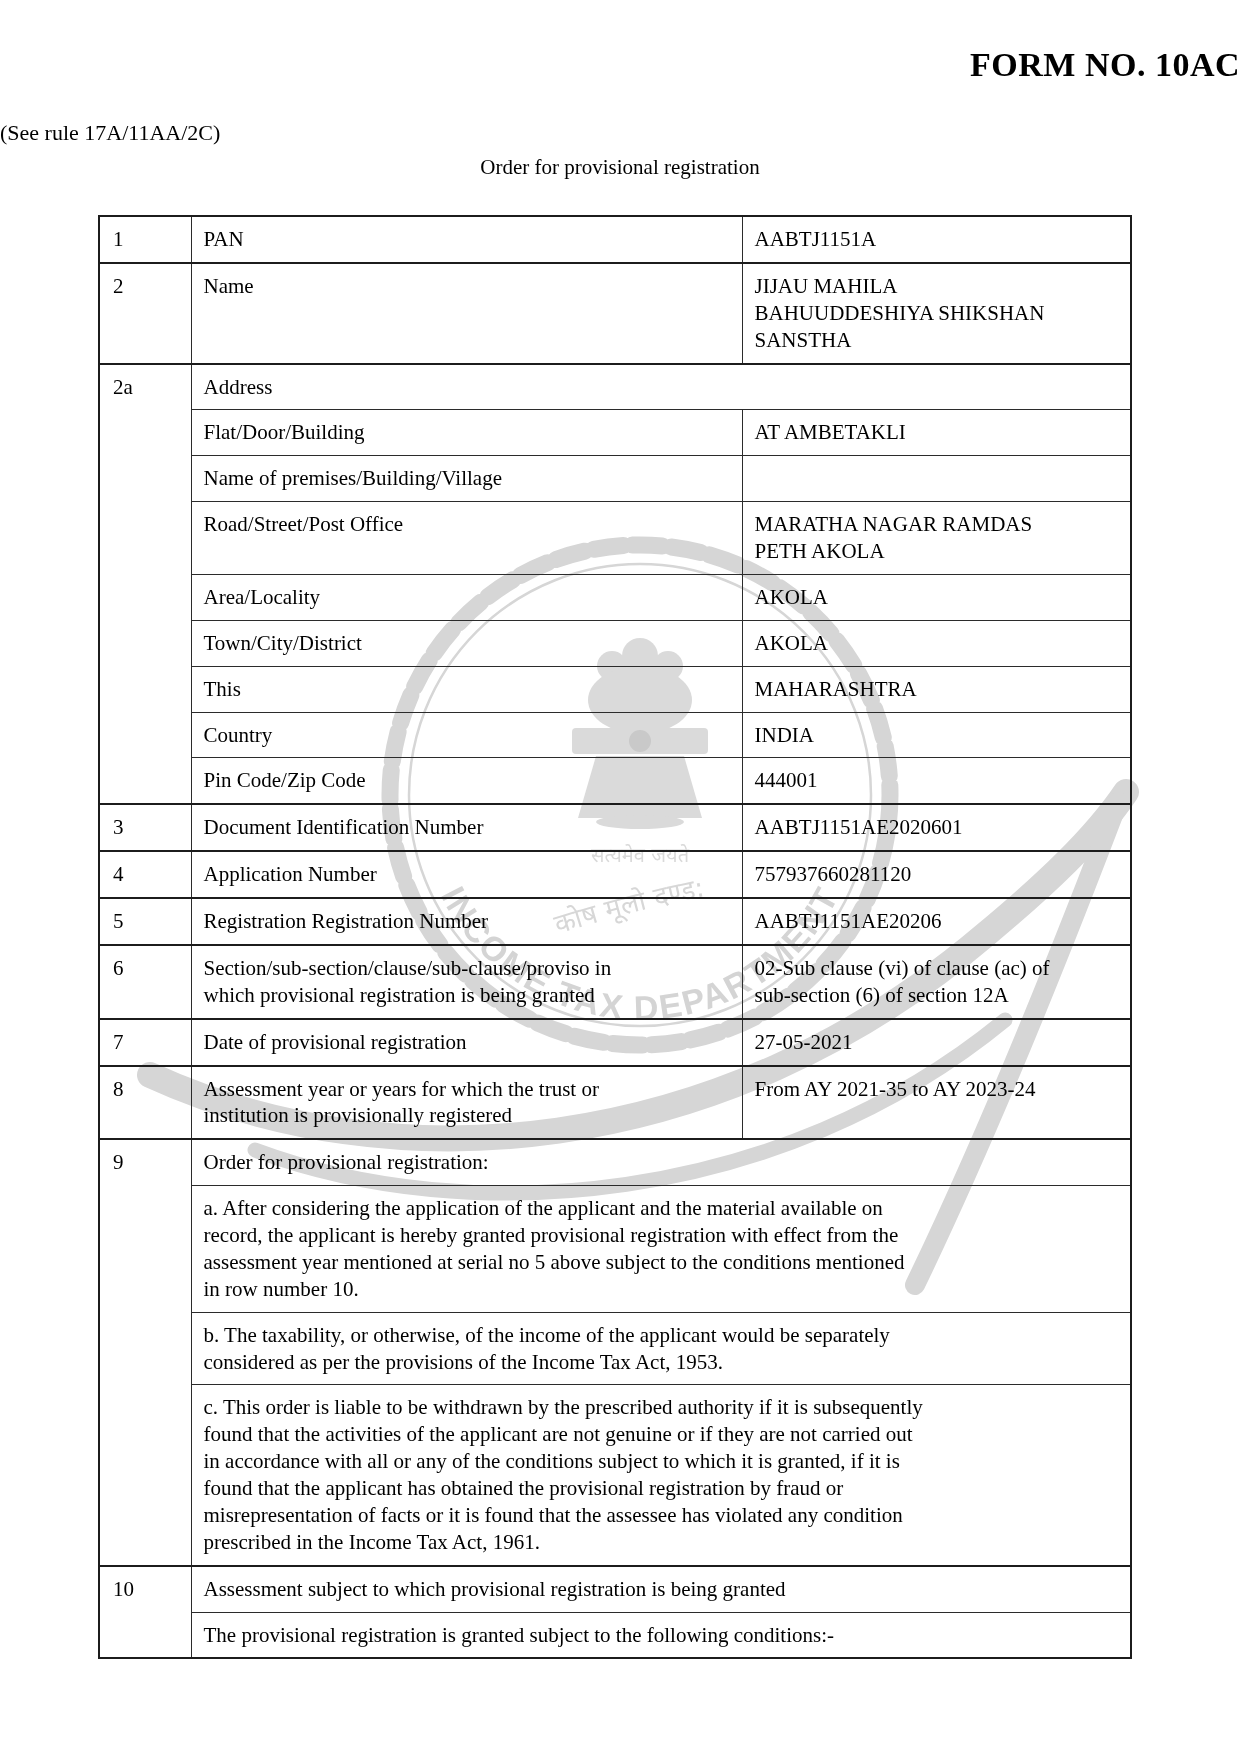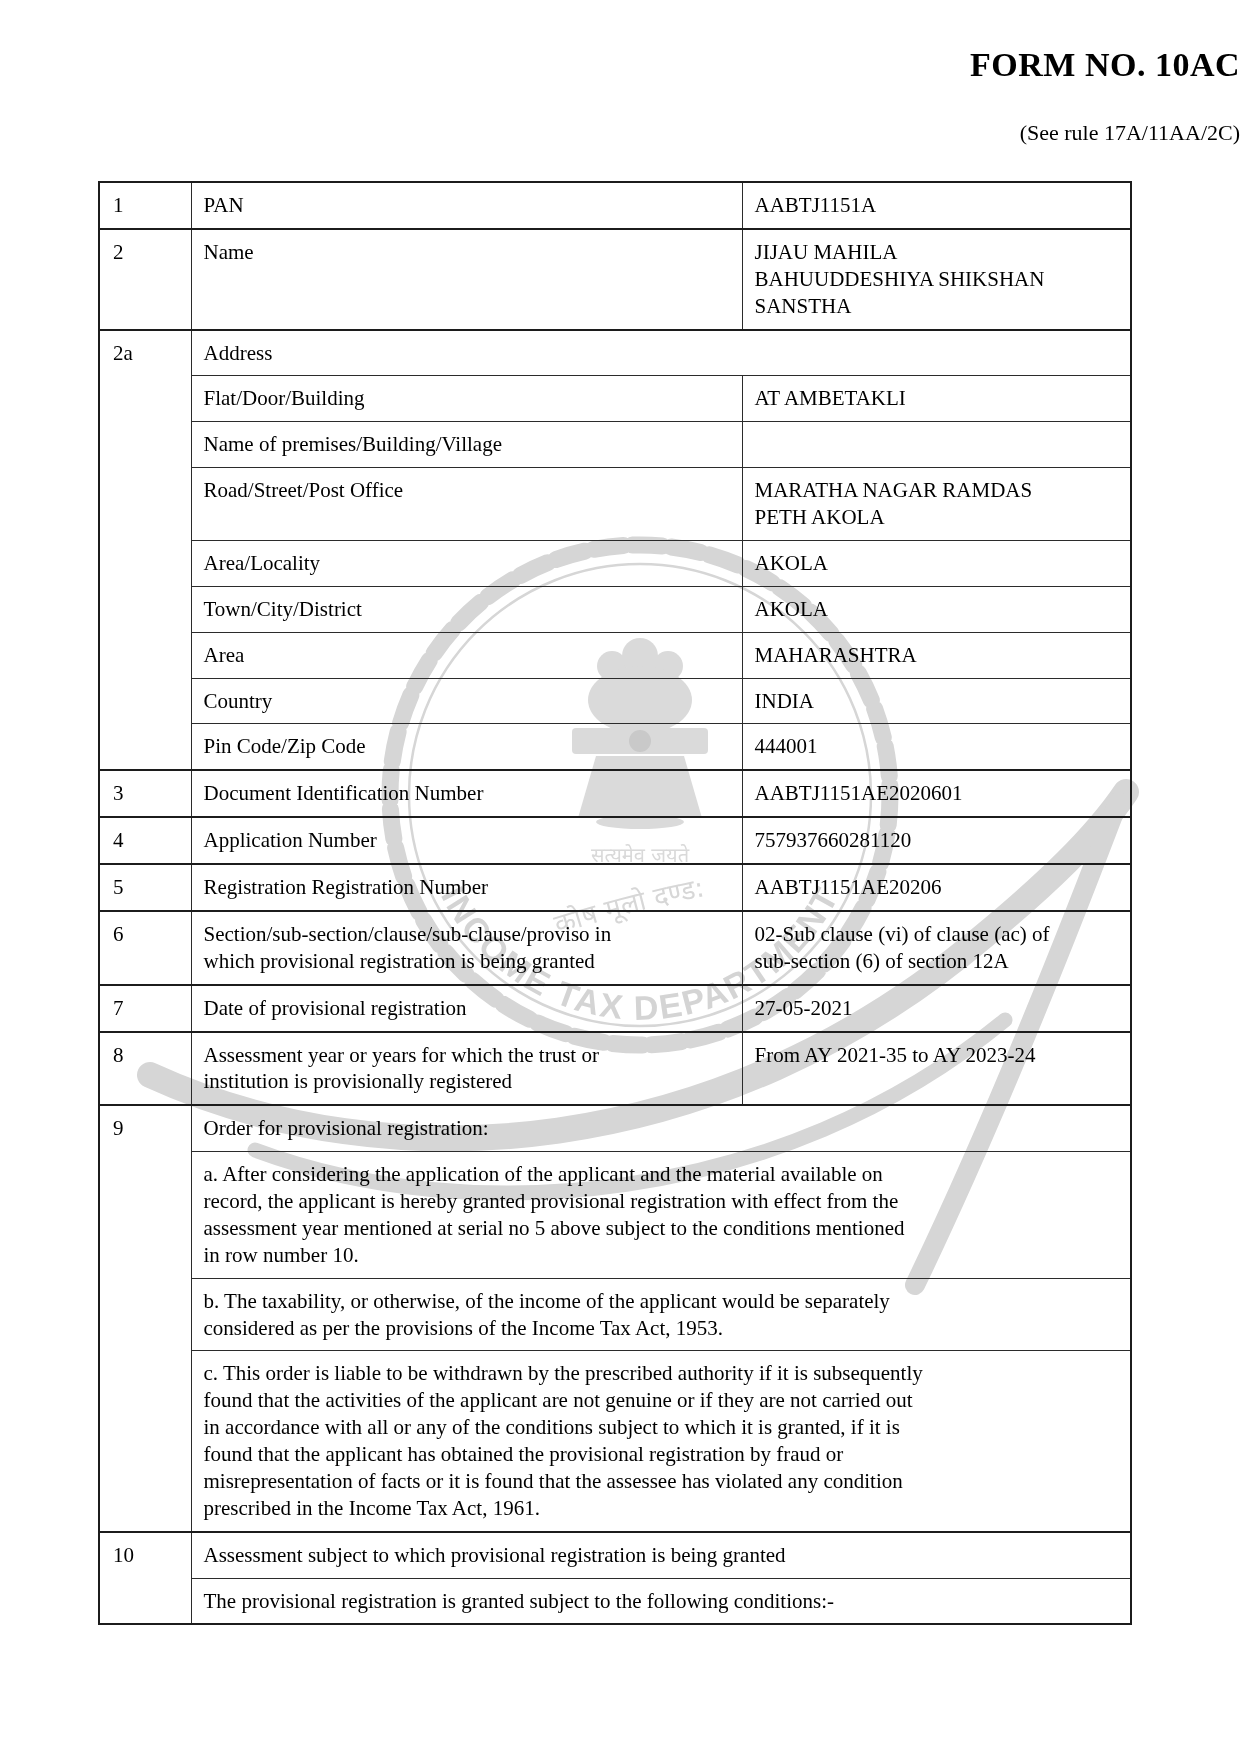--- a/index.html
+++ b/index.html
@@ -5,21 +5,21 @@
   html,body{margin:0;padding:0;}
   body{
     width:1240px;height:1755px;background:#ffffff;color:#000;
     font-family:"Liberation Serif","DejaVu Serif",serif;
     overflow:hidden;
   }
   .page{position:relative;width:1240px;height:1755px;background:#fff;}
   .watermark{position:absolute;left:0;top:0;width:1240px;height:1755px;z-index:0;pointer-events:none;}
   .content{position:relative;z-index:1;}
   .doc-title{margin:0;padding-top:46px;text-align:right;font-size:34px;font-weight:bold;letter-spacing:.5px;}
-  .doc-rule{margin-top:36px;text-align:right;font-size:22px;}
+  .doc-rule{margin-top:36px;text-align:left;font-size:22px;}
   .doc-subtitle{margin-top:9px;text-align:center;font-size:21px;}
   table.form{
     border-collapse:collapse;table-layout:fixed;
     margin:35px 0 0 98px;width:1032px;
     border:2.6px solid #1c1c1c;background:transparent;
   }
   col.c-num{width:92px;}
   col.c-label{width:551px;}
   col.c-value{width:389px;}
   td{
@@ -68,20 +68,21 @@
     </text>
 
     <text font-size="34" font-weight="bold" letter-spacing="2" fill="#d4d4d4" font-family="Liberation Sans, DejaVu Sans, sans-serif" text-anchor="middle">
       <textPath href="#arcPath" startOffset="50%">INCOME TAX DEPARTMENT</textPath>
     </text>
   </svg>
 
   <div class="content">
     <h1 class="doc-title">FORM NO. 10AC</h1>
     <div class="doc-rule">(See rule 17A/11AA/2C)</div>
+    <div class="doc-subtitle">Order for provisional registration</div>
 
     <table class="form">
       <colgroup>
           <col class="c-num">
           <col class="c-label">
           <col class="c-value">
         </colgroup>
       <tbody>
         <tr class="main">
           <td class="num">1</td>
@@ -114,21 +115,21 @@
         </tr>
         <tr>
           <td>Area/Locality</td>
           <td>AKOLA</td>
         </tr>
         <tr>
           <td>Town/City/District</td>
           <td>AKOLA</td>
         </tr>
         <tr>
-          <td>Area</td>
+          <td>This</td>
           <td>MAHARASHTRA</td>
         </tr>
         <tr>
           <td>Country</td>
           <td>INDIA</td>
         </tr>
         <tr>
           <td>Pin Code/Zip Code</td>
           <td>444001</td>
         </tr>

